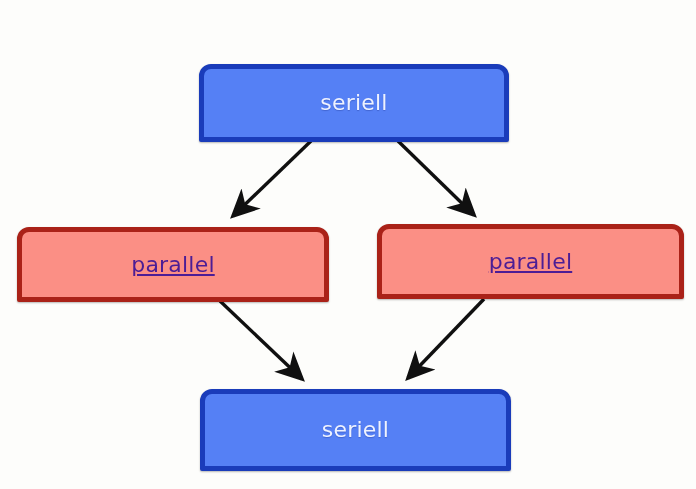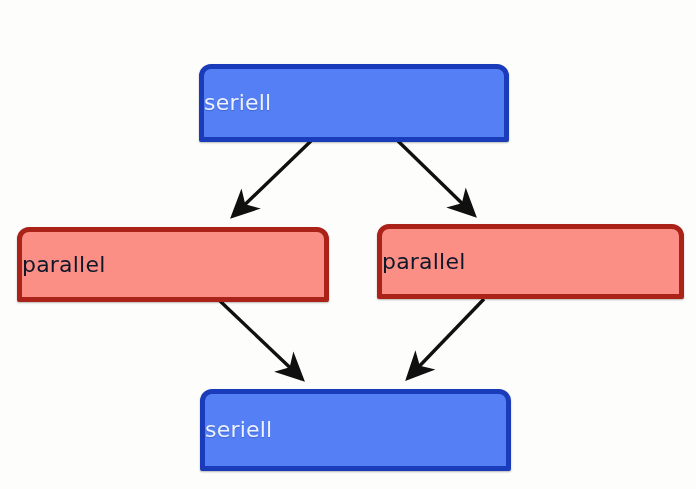--- a/index.html
+++ b/index.html
@@ -24,20 +24,21 @@
     top: 0;
     width: 696px;
     height: 489px;
     pointer-events: none;
   }
   .node {
     position: absolute;
     box-sizing: border-box;
     display: flex;
     align-items: center;
+    justify-content: center;
     border-style: solid;
     border-radius: 12px 12px 2px 2px;
     z-index: 2;
   }
   .node-label {
     font-size: 22px;
     letter-spacing: 0.2px;
     line-height: 1;
     user-select: none;
   }
@@ -51,21 +52,22 @@
     color: #eef2ff;
     text-shadow: 0 1px 1px rgba(30,50,140,0.35);
   }
   .node-parallel {
     background: #fb8f85;
     border-color: #aa2218;
     border-width: 5px;
     box-shadow: 0 1px 2px rgba(0,0,0,0.28);
   }
   .node-parallel .node-label {
-    color: #0f172a;
+    color: #4c1d95;
+    text-decoration: underline;
   }
 
   #node-seriell-top  { left: 199px; top: 64px;  width: 310px; height: 78px; }
   #node-parallel-left  { left: 17px;  top: 227px; width: 312px; height: 75px; }
   #node-parallel-right { left: 377px; top: 224px; width: 307px; height: 75px; }
   #node-seriell-bottom { left: 200px; top: 389px; width: 311px; height: 82px; }
 </style>
 </head>
 <body>
 

